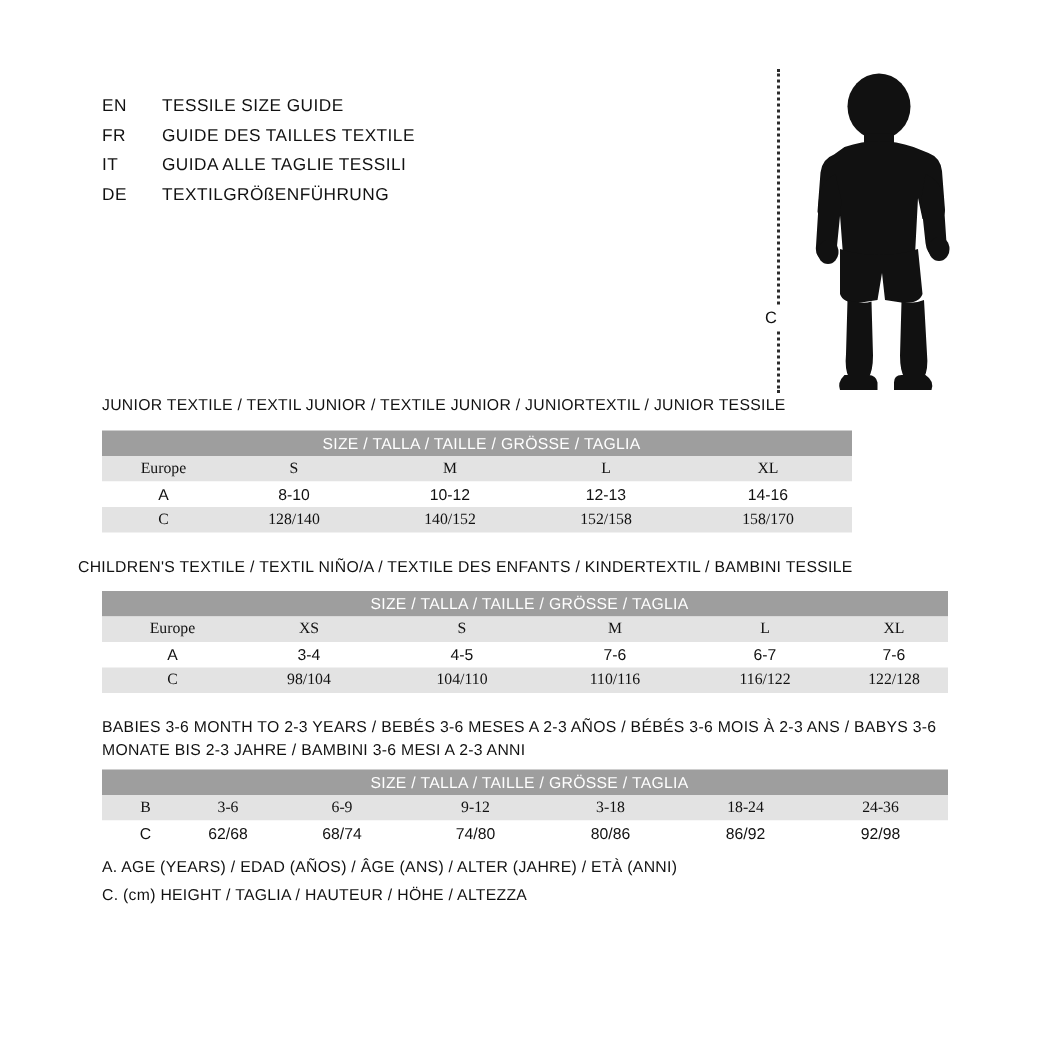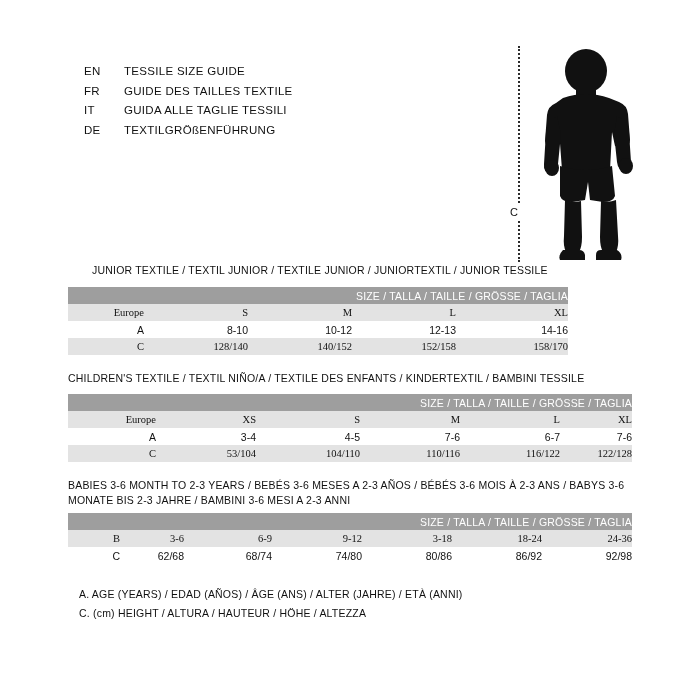--- a/index.html
+++ b/index.html
@@ -21,21 +21,20 @@
     width: 700px;
     height: 700px;
   }
 
   
   .lang-block {
     position: absolute;
     left: 68px;
     top: 62px;
     width: 360px;
-    margin-left: 16px;
   }
   .lang-row {
     display: flex;
     align-items: baseline;
     font-size: 11.5px;
     letter-spacing: 0.3px;
     line-height: 19.5px;
     color: #111;
   }
   .lang-code {
@@ -94,21 +93,21 @@
   table.sizetable {
     position: absolute;
     border-collapse: collapse;
     font-size: 10.5px;
     color: #111;
   }
   table.sizetable td, table.sizetable th {
     padding: 0;
     margin: 0;
     font-weight: normal;
-    text-align: right;
+    text-align: center;
     height: 17px;
     vertical-align: middle;
   }
   .hdr-row td {
     background: #9e9e9e;
     color: #ffffff;
     font-size: 10.5px;
     letter-spacing: 0.2px;
     height: 18px;
   }
@@ -120,26 +119,25 @@
     background: #ffffff;
   }
   .cell-pad {
     padding-left: 6px !important;
   }
 
   
   .legend {
     position: absolute;
     left: 68px;
-    top: 585px;
+    top: 569px;
     font-size: 10.5px;
     line-height: 19px;
     color: #111;
     letter-spacing: 0.2px;
-    margin-left: 11px;
   }
 </style>
 </head>
 <body>
 
 <div class="page">
 
   <div class="lang-block">
     <div class="lang-row">
       <span class="lang-code">EN</span>
@@ -183,21 +181,21 @@
         <path d="M32 156 q10 3 16 1 l1 36 q0 10 -3 15 l-13 0 q-3 -6 -2 -16 z"></path>
 
         <path d="M68 157 q8 2 15 -1 l2 36 q1 10 -2 16 l-13 0 q-3 -5 -3 -15 z"></path>
 
         <path d="M30 206 l16 0 q5 0 6 5 l0 5 l-25 0 q-2 -5 3 -10 z"></path>
         <path d="M68 206 l16 0 q6 4 4 10 l-25 0 l0 -5 q0 -5 5 -5 z"></path>
       </g>
     </svg>
   </div>
 
-  <div class="sec-title" style="left:68px; top:263px; width:560px;margin-left:24px;">JUNIOR TEXTILE / TEXTIL JUNIOR / TEXTILE JUNIOR / JUNIORTEXTIL / JUNIOR TESSILE</div>
+  <div class="sec-title" style="left:68px; top:263px; width:560px;">JUNIOR TEXTILE / TEXTIL JUNIOR / TEXTILE JUNIOR / JUNIORTEXTIL / JUNIOR TESSILE</div>
 
   <table class="sizetable" style="left:68px; top:287px; width:500px;">
     <colgroup>
       <col style="width:76px">
         <col style="width:104px">
         <col style="width:104px">
         <col style="width:104px">
         <col style="width:112px">
     </colgroup>
     <tbody>
@@ -221,21 +219,21 @@
       <tr class="band">
         <td class="cell-pad">C</td>
         <td>128/140</td>
         <td>140/152</td>
         <td>152/158</td>
         <td>158/170</td>
       </tr>
     </tbody>
   </table>
 
-  <div class="sec-title" style="left:68px; top:371px; width:580px;">CHILDREN'S TEXTILE / TEXTIL NIÑO/A / TEXTILE DES ENFANTS / KINDERTEXTIL / BAMBINI TESSILE</div>
+  <div class="sec-title" style="left:52px; top:371px; width:580px;">CHILDREN'S TEXTILE / TEXTIL NIÑO/A / TEXTILE DES ENFANTS / KINDERTEXTIL / BAMBINI TESSILE</div>
 
   <table class="sizetable" style="left:68px; top:394px; width:564px;">
     <colgroup>
       <col style="width:88px">
         <col style="width:100px">
         <col style="width:104px">
         <col style="width:100px">
         <col style="width:100px">
         <col style="width:72px">
     </colgroup>
@@ -254,21 +252,21 @@
       <tr class="plain">
         <td class="cell-pad">A</td>
         <td>3-4</td>
         <td>4-5</td>
         <td>7-6</td>
         <td>6-7</td>
         <td>7-6</td>
       </tr>
       <tr class="band">
         <td class="cell-pad">C</td>
-        <td>53/104</td>
+        <td>98/104</td>
         <td>104/110</td>
         <td>110/116</td>
         <td>116/122</td>
         <td>122/128</td>
       </tr>
     </tbody>
   </table>
 
   <div class="sec-title" style="left:68px; top:478px; width:580px;">BABIES 3-6 MONTH TO 2-3 YEARS / BEBÉS 3-6 MESES A 2-3 AÑOS / BÉBÉS 3-6 MOIS À 2-3 ANS / BABYS 3-6 MONATE BIS 2-3 JAHRE / BAMBINI 3-6 MESI A 2-3 ANNI</div>
 
@@ -302,16 +300,16 @@
         <td>74/80</td>
         <td>80/86</td>
         <td>86/92</td>
         <td>92/98</td>
       </tr>
     </tbody>
   </table>
 
   <div class="legend">
     <div>A. AGE (YEARS) / EDAD (AÑOS) / ÂGE (ANS) / ALTER (JAHRE) / ETÀ (ANNI)</div>
-    <div>C. (cm) HEIGHT / ALTURA / HAUTEUR / HÖHE / ALTEZZA</div>
+    <div>C. (cm) HEIGHT / TAGLIA / HAUTEUR / HÖHE / ALTEZZA</div>
   </div>
 
 </div>
 
 </body></html>

